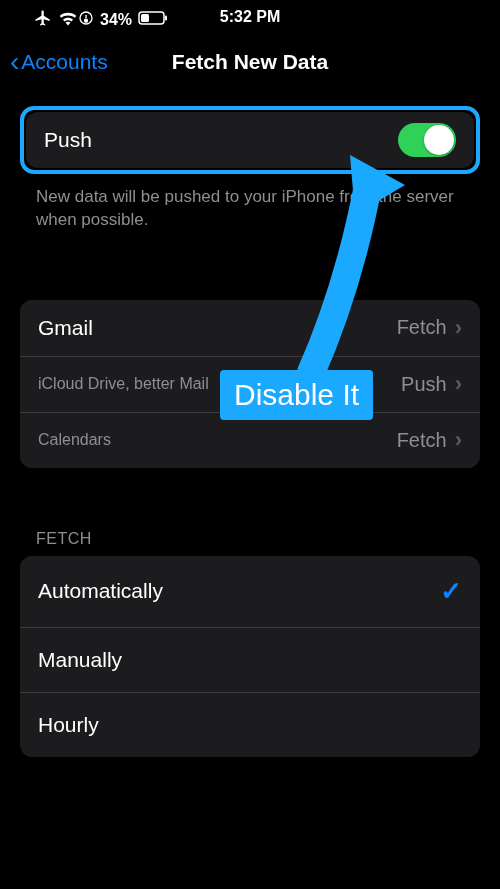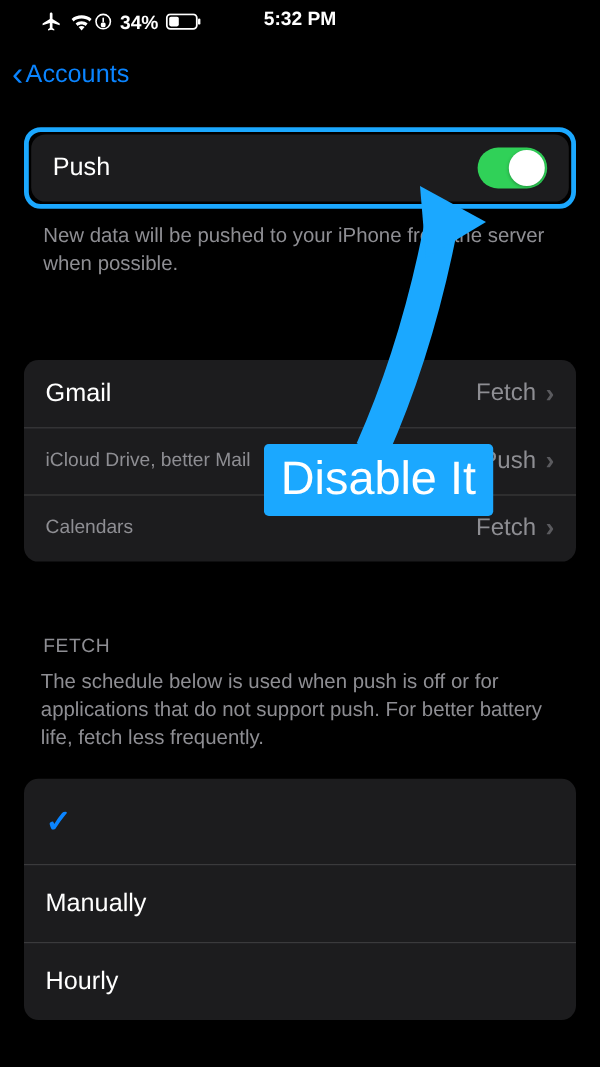--- a/index.html
+++ b/index.html
@@ -155,21 +155,21 @@
       color: #0a84ff;
       font-size: 26px;
       font-weight: 600;
     }
     .annotation-label {
       position: absolute;
       left: 220px;
       top: 370px;
       background: #1ba8ff;
       color: #fff;
-      font-size: 39px;
+      font-size: 30px;
       font-weight: 500;
       padding: 8px 14px;
       border-radius: 4px;
       z-index: 10;
     }
     .annotation-arrow {
       position: absolute;
       left: 250px;
       top: 155px;
       z-index: 9;
@@ -219,20 +219,21 @@
         </svg>
     </span>
   </div>
 </div>
 
 <div class="nav-header">
   <div class="back-btn">
     <span class="back-chevron">‹</span>
     <span>Accounts</span>
   </div>
+  <div class="nav-title">Fetch New Data</div>
 </div>
 
 <div class="section">
   <div class="highlight-box">
     <div class="cell-group">
       <div class="cell">
         <span class="cell-title">Push</span>
         <div class="toggle">
           <div class="toggle-knob"></div>
         </div>
@@ -269,24 +270,24 @@
       <div class="cell-right">
         <span class="cell-value">Fetch</span>
         <span class="chevron-right">›</span>
       </div>
     </div>
   </div>
 </div>
 
 <div class="fetch-section">
   <div class="section-header">FETCH</div>
-  <div class="section-desc">The schedule below is used when push is off or for applications that do not support push. For better battery life, fetch less frequently.</div>
   <div class="section" style="margin-top:0;">
     <div class="cell-group">
       <div class="cell fetch-cell">
+        <span class="cell-title">Automatically</span>
         <span class="checkmark">✓</span>
       </div>
       <div class="cell fetch-cell">
         <span class="cell-title">Manually</span>
       </div>
       <div class="cell fetch-cell">
         <span class="cell-title">Hourly</span>
       </div>
     </div>
   </div>

